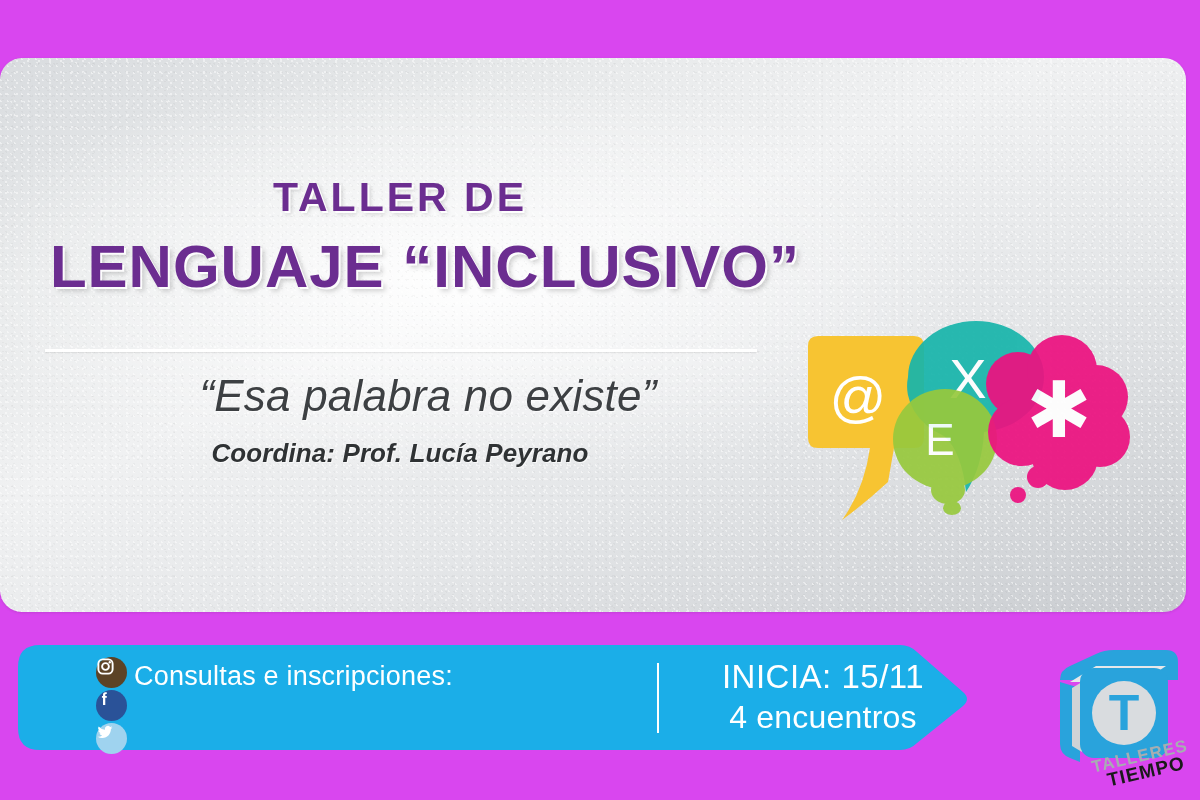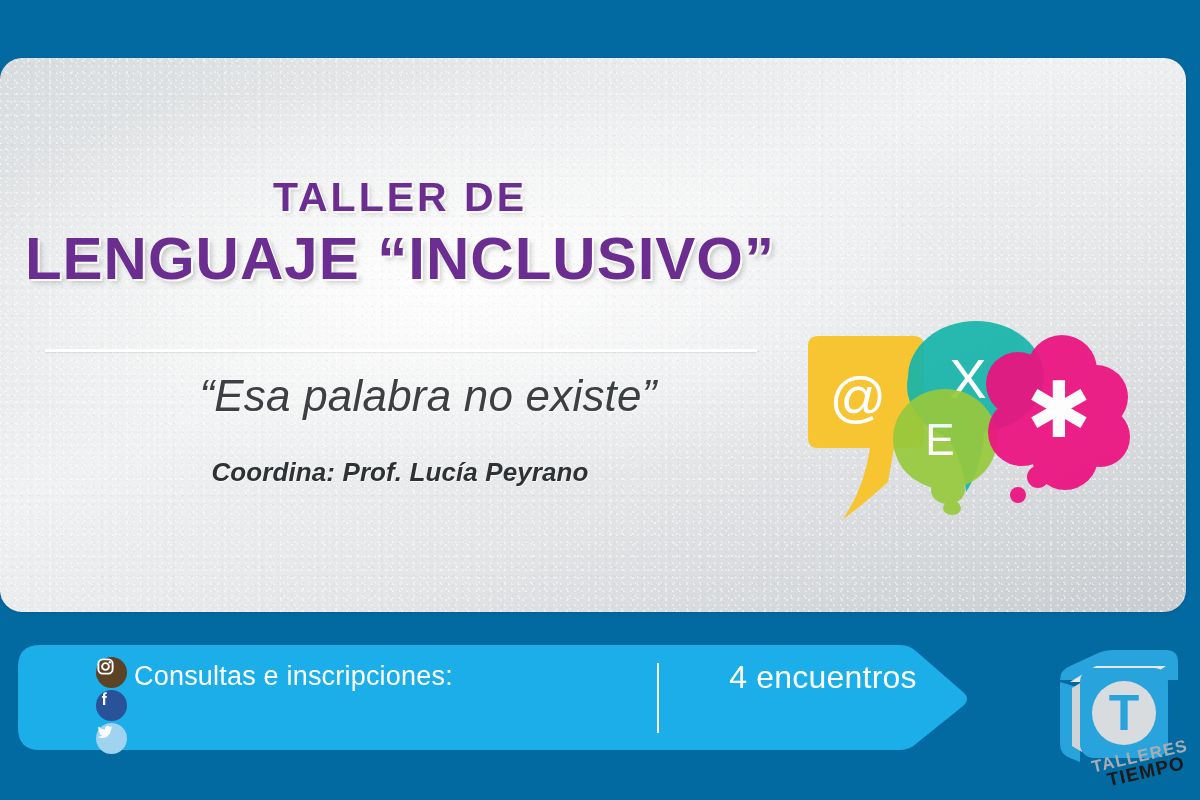--- a/index.html
+++ b/index.html
@@ -7,21 +7,21 @@
   html, body {
     width:1200px; height:800px;
     background:#ffffff;
     font-family:"Liberation Sans", sans-serif;
     overflow:hidden;
   }
 
   #flyer {
     position:relative;
     width:1200px; height:800px;
-    background:#0369a1;
+    background:#d946ef;
   }
 
   
   .card {
     position:absolute;
     left:0px; top:58px;
     width:1186px; height:554px;
     border-radius:22px;
     overflow:hidden;
     background:
@@ -71,27 +71,28 @@
   }
   .t-small {
     font-size:41px;
     font-weight:bold;
     letter-spacing:3px;
     color:#6b2d90;
     text-shadow:2px 2px 0 rgba(255,255,255,.95), 3px 3px 4px rgba(0,0,0,.16);
     line-height:1.05;
   }
   .t-big {
-    margin-top:8px;
+    margin-top:16px;
     font-size:60px;
     font-weight:bold;
     letter-spacing:1px;
     color:#6b2d90;
     text-shadow:2px 2px 0 rgba(255,255,255,.95), 4px 4px 5px rgba(0,0,0,.18);
     line-height:1.05;
+    text-align:right;
   }
   .t-sub {
     margin-top:14px;
     font-size:27px;
     font-weight:400;
     color:#55585b;
     letter-spacing:.3px;
     text-shadow:1px 1px 0 rgba(255,255,255,.8);
   }
 
@@ -120,21 +121,20 @@
     position:absolute;
     left:0; top:380px;
     width:800px;
     text-align:center;
     font-size:26px;
     font-style:italic;
     font-weight:bold;
     color:#2f3234;
     letter-spacing:.1px;
     text-shadow:1px 1px 0 rgba(255,255,255,.7);
-    margin-top:19px;
   }
 
   
   .bubbles { position:absolute; left:800px; top:234px; width:330px; height:240px; }
   .bubbles svg { display:block; }
 
   
   .cyanbar {
     position:absolute;
     left:18px; top:645px;
@@ -274,20 +274,21 @@
       </div>
     </div>
 
     <div class="contact">
       <div>Consultas e inscripciones:</div>
     </div>
 
     <div class="divider"></div>
 
     <div class="startinfo">
+      <div class="l1">INICIA: 15/11</div>
       <div class="l2">4 encuentros</div>
     </div>
   </div>
 
   <div class="logo">
     <svg width="150" height="150" viewBox="0 0 150 150" xmlns="http://www.w3.org/2000/svg">
 
       <path d="M18 42 q0-10 10-14 l26-12 q8-4 18-4 h52 q12 0 12 12 v18 h-108 z" fill="#29a3dc"></path>
       <path d="M28 44 l26-16 h70 l-24 16 z" fill="#e6e8ea"></path>
       <path d="M18 44 v62 q0 10 10 14 l10 4 v-74 z" fill="#29a3dc"></path>

